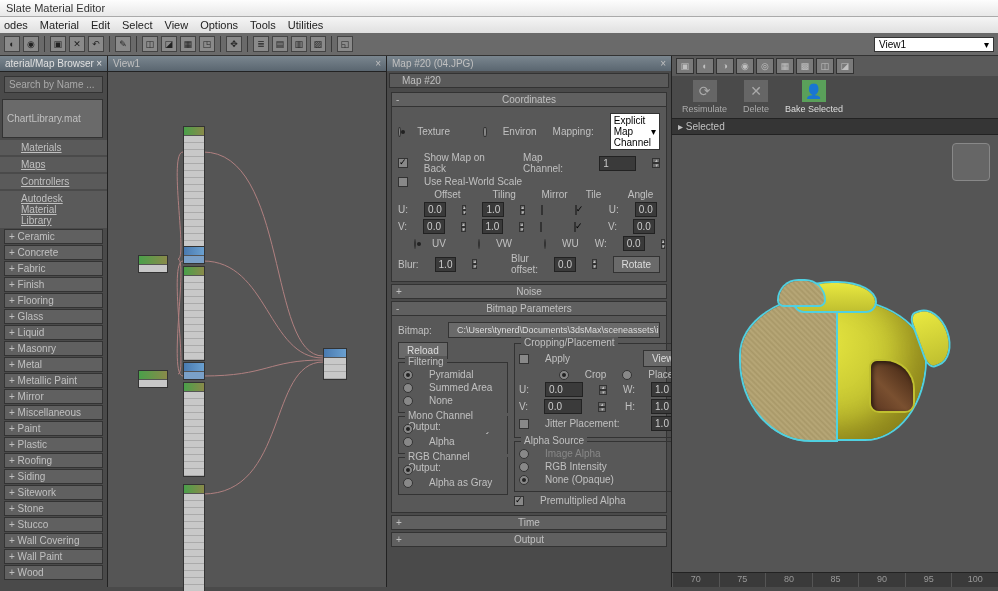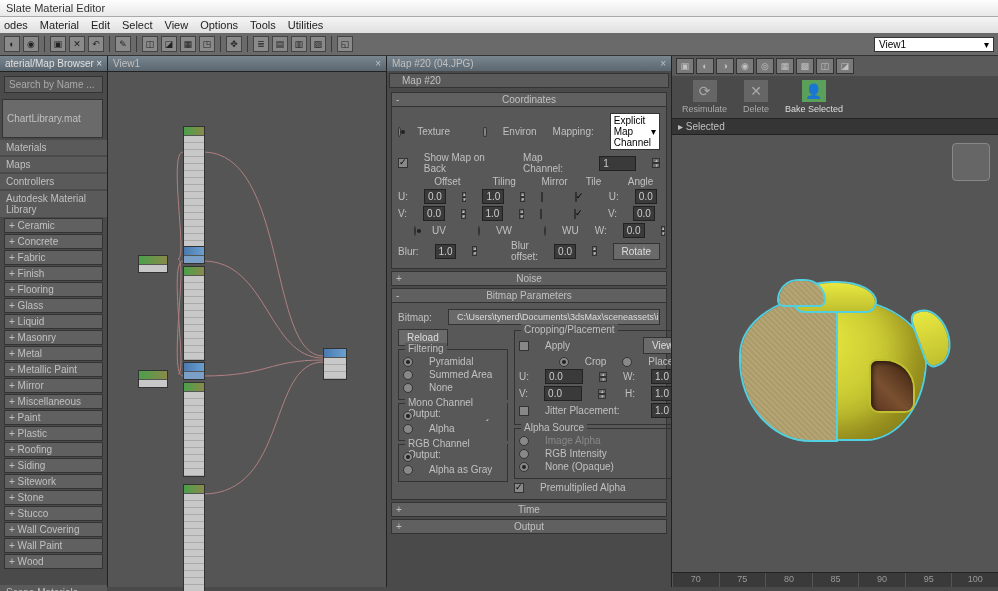--- a/index.html
+++ b/index.html
@@ -9,21 +9,21 @@
 .menubar span { cursor: default; }
 .toolbar { background: #6a6a6a; padding: 3px 4px; display: flex; align-items: center; gap: 3px; border-bottom: 1px solid #333; }
 .tb-icon { width: 16px; height: 16px; background: #8a8a8a; border: 1px solid #444; display: inline-flex; align-items: center; justify-content: center; font-size: 9px; color: #222; }
 .tb-sep { width: 1px; height: 16px; background: #3a3a3a; margin: 0 2px; }
 .tb-dropdown { background: #fff; border: 1px solid #333; font-size: 10px; padding: 1px 4px; color: #000; width: 120px; margin-left: auto; display: flex; justify-content: space-between; }
 .main { display: flex; height: calc(591px - 18px - 18px - 24px); }
 .left-panel { width: 108px; background: #4a4a4a; border-right: 1px solid #222; display: flex; flex-direction: column; }
 .panel-hdr { background: linear-gradient(#7a868f, #5a6670); color: #e0e0e0; padding: 2px 5px; font-size: 10px; display:flex; justify-content:space-between; border-bottom: 1px solid #222;}
 .search-box { background: #5a5a5a; border: 1px solid #333; margin: 4px; padding: 2px 4px; font-size: 10px; color: #aaa; }
 .lib-item { background: #6a6a6a; border: 1px solid #333; margin: 2px 4px 0 2px; padding: 13px 4px; font-size: 10px; }
-.lib-hdr { background: #5a5a5a; padding: 2px 6px; font-size: 10px; margin-top: 2px; }
+.lib-hdr { background: #5a5a5a; padding: 2px 21px; font-size: 10px; margin-top: 2px; text-decoration: underline; }
 .lib-sub { background: #606060; border: 1px solid #333; margin: 1px 4px 0 4px; padding: 1px 4px; font-size: 10px; }
 .node-canvas { width: 279px; background: #555; position: relative; border-right: 1px solid #222; }
 .canvas-hdr { background: linear-gradient(#7a868f, #5a6670); padding: 2px 5px; font-size: 10px; display:flex; justify-content:space-between; border-bottom:1px solid #222;}
 .node { position: absolute; background: #c8c8c8; border: 1px solid #333; font-size: 7px; }
 .node-hdr { background: linear-gradient(90deg,#4aa04a,#8a8a4a); color: #000; font-size: 6px; padding: 1px 2px; border-bottom: 1px solid #555; }
 .node-hdr.blue { background: linear-gradient(90deg,#4a7ab0,#6aa0d0); }
 .node-rows { line-height: 7px; }
 .node-row { border-bottom: 1px solid #aaa; padding: 0 2px; height: 7px; font-size: 5px; color: #333;}
 .prop-panel { width: 285px; background: #4a4a4a; border-right: 1px solid #222; display: flex; flex-direction: column; overflow-y: auto; }
 .prop-title { background: linear-gradient(#7a868f, #5a6670); padding: 2px 5px; font-size: 10px; display:flex; justify-content:space-between;}
@@ -289,20 +289,24 @@
       <div class="row">
         <span class="checkbox on"></span>
           <span>Show Map on Back</span>
         <span style="margin-left:auto">Map Channel:</span>
         <span class="num-input">1</span>
           <span class="spinner">
             <i>▴</i>
             <i>▾</i>
           </span>
       </div>
+      <div class="row">
+        <span class="checkbox"></span>
+          <span>Use Real-World Scale</span>
+      </div>
       <div class="row" style="justify-content:center; gap:18px; margin-left:30px;">
         <span style="width:44px;text-align:center">Offset</span>
         <span style="width:44px;text-align:center">Tiling</span>
         <span style="width:28px">Mirror</span>
         <span style="width:20px">Tile</span>
         <span style="width:44px;text-align:center">Angle</span>
       </div>
       <div class="row">
         <span style="width:28px;text-align:right">U:</span>
         <span class="num-input">0.0</span>

